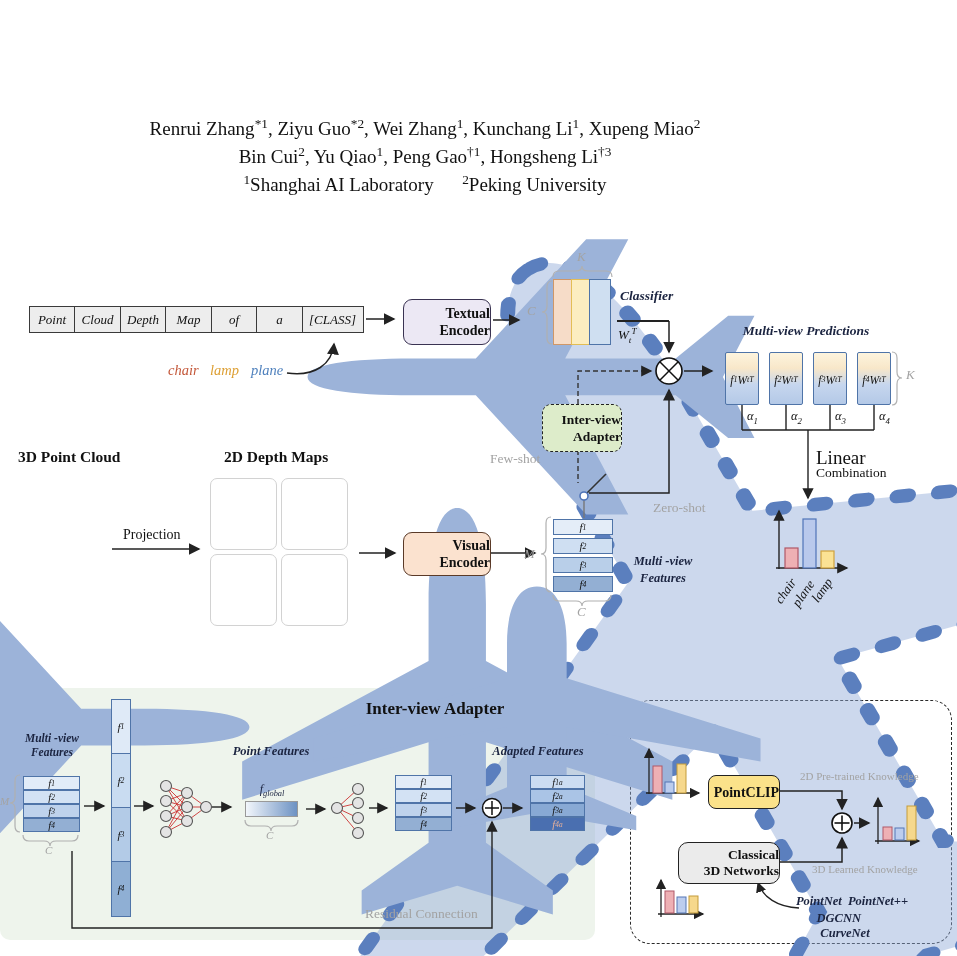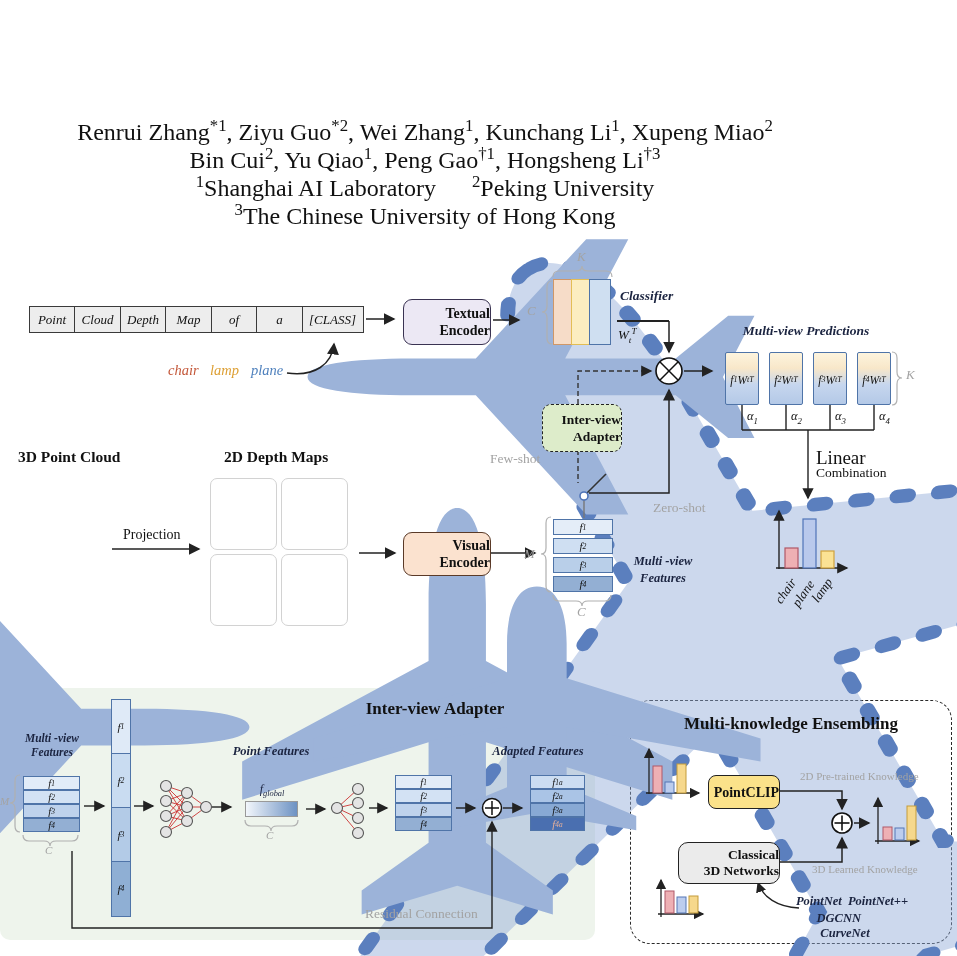--- a/index.html
+++ b/index.html
@@ -1,21 +1,21 @@
 <!DOCTYPE html>
 <html><head>
 <meta charset="utf-8">
 <style>
   html,body{margin:0;padding:0;background:#fff}
   .page{position:relative;width:957px;height:956px;background:#ffffff;overflow:hidden;
         font-family:"Liberation Serif",serif;color:#111}
   .abs{position:absolute}
   .ctr{text-align:center}
   .title{font-size:25px;font-weight:bold;letter-spacing:.2px}
-  .authors{font-size:24px}
+  .authors{font-size:19px}
   .navy{color:#1b2440;font-style:italic;font-weight:bold}
   .gray{color:#a3a3a3}
   .ital{font-style:italic}
   .serifb{font-weight:bold}
   .cellrow{display:flex}
   .cell{height:25px;border:1.5px solid #3a3a3a;margin-left:-1.5px;background:#ededed;
         display:flex;align-items:center;justify-content:center;font-style:italic;font-size:13px}
   .encbox{border-radius:9px;display:flex;flex-direction:column;align-items:flex-end;justify-content:center;
           font-weight:bold;font-size:14px;line-height:17px}
   .stackrow{border:1.2px solid #4f74a8;display:flex;align-items:center;justify-content:center;
@@ -32,21 +32,20 @@
   sub{font-size:70%}
 </style>
 </head>
 <body>
 
 <div class="page">
 
   <div class="abs ctr authors" style="left:0px;top:116px;width:850px">Renrui Zhang<sup>*1</sup>, Ziyu Guo<sup>*2</sup>, Wei Zhang<sup>1</sup>, Kunchang Li<sup>1</sup>, Xupeng Miao<sup>2</sup></div>
   <div class="abs ctr authors" style="left:0px;top:144px;width:850px">Bin Cui<sup>2</sup>, Yu Qiao<sup>1</sup>, Peng Gao<sup>†1</sup>, Hongsheng Li<sup>†3</sup></div>
   <div class="abs ctr authors" style="left:0px;top:172px;width:850px"><sup>1</sup>Shanghai AI Laboratory  <sup>2</sup>Peking University</div>
-  <div class="abs ctr authors" style="left:0px;top:200px;width:850px"><sup>3</sup>The Chinese University of Hong Kong</div>
 
   <div class="abs panel-green" style="left:0px;top:688px;width:595px;height:252px"></div>
   <div class="abs panel-dash" style="left:630px;top:700px;width:322px;height:244px"></div>
 
   <svg class="abs" style="left:0;top:0" width="957" height="956">
     <defs>
       <marker id="ah" markerWidth="9" markerHeight="8" refX="7" refY="4" orient="auto">
         <path d="M0,0 L8,4 L0,8 Z" fill="#222"></path>
       </marker>
       <symbol id="plane" viewBox="0 0 100 100">
@@ -323,21 +322,20 @@
   <div class="abs stackrow" style="left:395px;top:817px;width:55px;height:12px;background:#93afd3;font-size:10.5px">f<sub>4</sub></div>
 
   <div class="abs navy ctr" style="left:492px;top:744px;width:92px;font-size:12.5px">Adapted Features</div>
   <div class="abs stackrow" style="left:530px;top:775px;width:53px;height:12px;background:#ccddf2;font-size:10.5px">f<sub>1</sub><sup>a</sup></div>
   <div class="abs stackrow" style="left:530px;top:789px;width:53px;height:12px;background:#aac4e6;font-size:10.5px">f<sub>2</sub><sup>a</sup></div>
   <div class="abs stackrow" style="left:530px;top:803px;width:53px;height:12px;background:#88a9d4;font-size:10.5px">f<sub>3</sub><sup>a</sup></div>
   <div class="abs stackrow" style="left:530px;top:817px;width:53px;height:12px;background:#4a6fb0;font-size:10.5px;color:#e8b09a">f<sub>4</sub><sup>a</sup></div>
 
   <span class="abs gray" style="left:365px;top:906px;font-size:13.5px">Residual Connection</span>
 
-  <div class="abs ctr serifb" style="left:660px;top:714px;width:262px;font-size:17px">Multi-knowledge Ensembling</div>
 
   <div class="abs encbox" style="left:708px;top:775px;width:70px;height:32px;background:#fbe28a;border:1.6px solid #222;border-radius:8px;font-size:14px">
     <span>PointCLIP</span>
   </div>
   <span class="abs gray" style="left:800px;top:770px;font-size:11px">2D Pre-trained Knowledge</span>
 
   <div class="abs encbox" style="left:678px;top:842px;width:100px;height:40px;background:#ebebeb;border:1.6px solid #222;border-radius:10px;font-size:13.5px;line-height:16px">
     <span>Classical</span>
     <span>3D Networks</span>
   </div>

